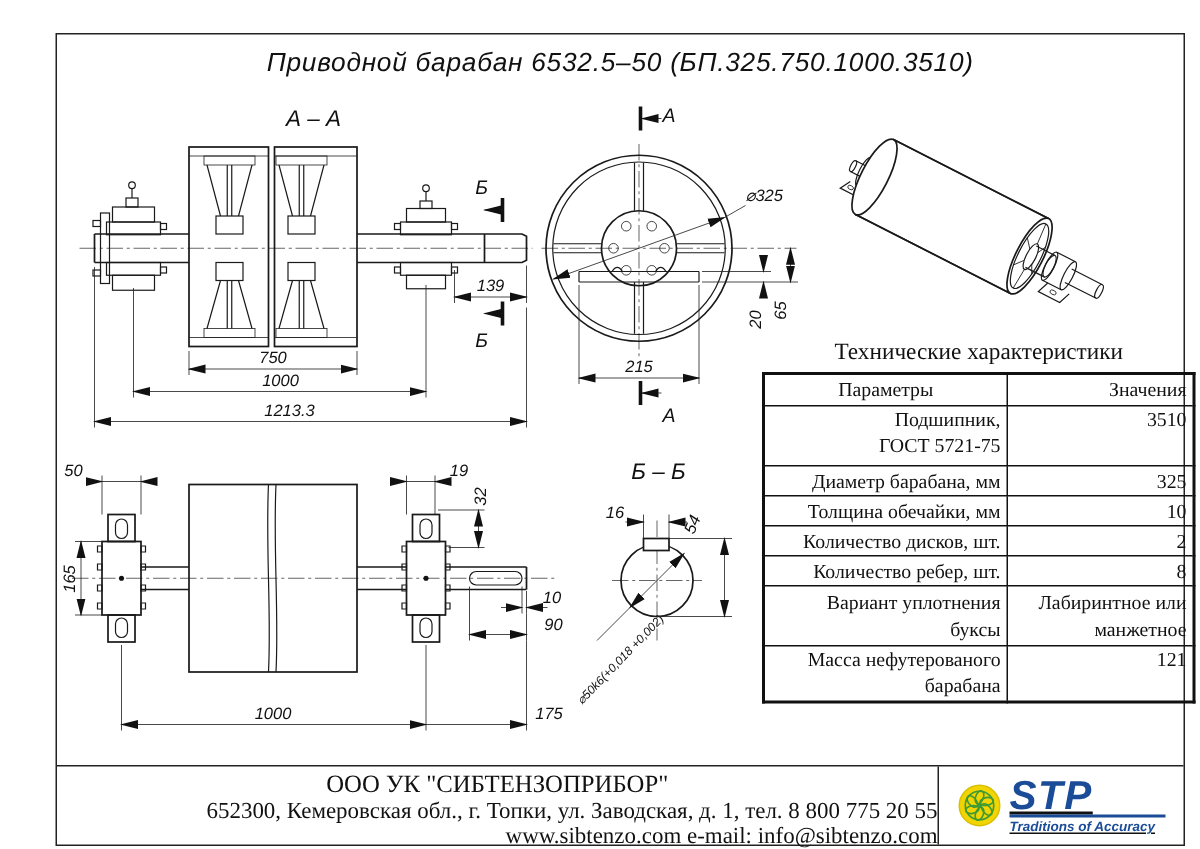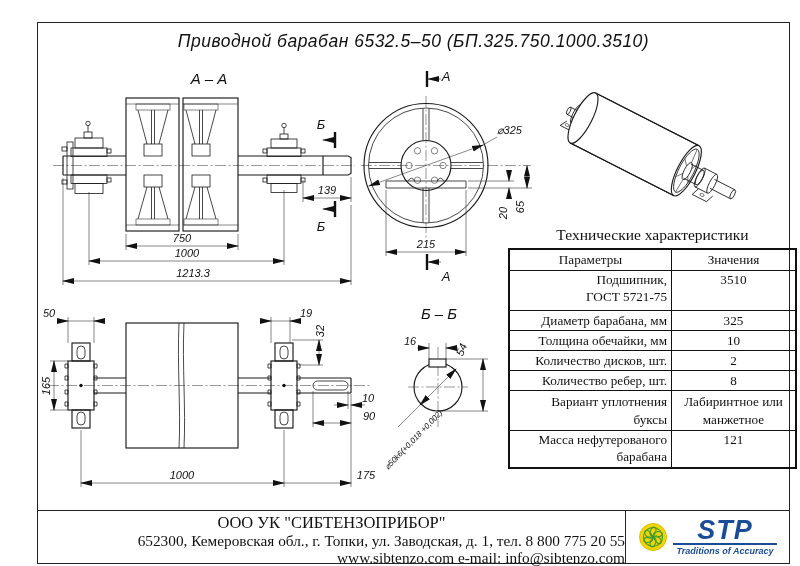--- a/index.html
+++ b/index.html
@@ -19,34 +19,34 @@
   .vlabel{font:italic 15px "Liberation Sans",sans-serif;fill:#111;}
   .slabel{font:italic 13px "Liberation Sans",sans-serif;fill:#111;}
   .wfill{fill:#fff;}
   
   .specs{position:absolute;left:470px;top:203px;width:289px;}
   .specs-title{text-align:center;font:15.5px "Liberation Serif",serif;margin-bottom:4px;}
   table.spec{border-collapse:collapse;width:100%;table-layout:fixed;border:2px solid #111;}
   table.spec th,table.spec td{border:1.2px solid #111;font:13.2px/1.32 "Liberation Serif",serif;
         font-weight:normal;padding:0 4px;white-space:pre-line;overflow:hidden;}
   table.spec th{height:20px;}
-  td.val,th.val{text-align:center;}
+  td.val,th.val{text-align:right;}
   td.par{text-align:right;}
   tr.r20{height:20px;} tr.r40{height:40px;} tr.r37{height:37px;}
   tr.vt td{vertical-align:top;}
   col.c1{width:158px;} col.c2{width:121px;}
   
   .footer{position:absolute;left:0;bottom:0;width:100%;height:53px;border-top:1.6px solid #222;
         display:flex;box-sizing:border-box;}
   .footer-info{width:588px;border-right:1.4px solid #222;box-sizing:border-box;
         text-align:center;padding-top:2px;}
   .f-line1{font:16.5px "Liberation Serif",serif;}
   .f-line2,.f-line3{font:15.3px "Liberation Serif",serif;line-height:16.5px;text-align:right;}
   .footer-logo{flex:1;display:flex;align-items:center;justify-content:center;gap:5px;}
-  .logo-right{display:flex;flex-direction:column;align-items:center;}
+  .logo-right{display:flex;flex-direction:column;text-decoration:underline;}
   .logo-stp{font:italic 800 27px "Liberation Sans",sans-serif;color:#1b4c97;line-height:24px;letter-spacing:1px;}
   .logo-rule{width:104px;height:2px;background:#1b4c97;margin:1px 0 1px 0;}
   .logo-tag{font:italic 700 9px "Liberation Sans",sans-serif;color:#1b4c97;white-space:nowrap;}
 </style>
 </head>
 <body>
 
 <div class="page">
  <div class="frame">
 

